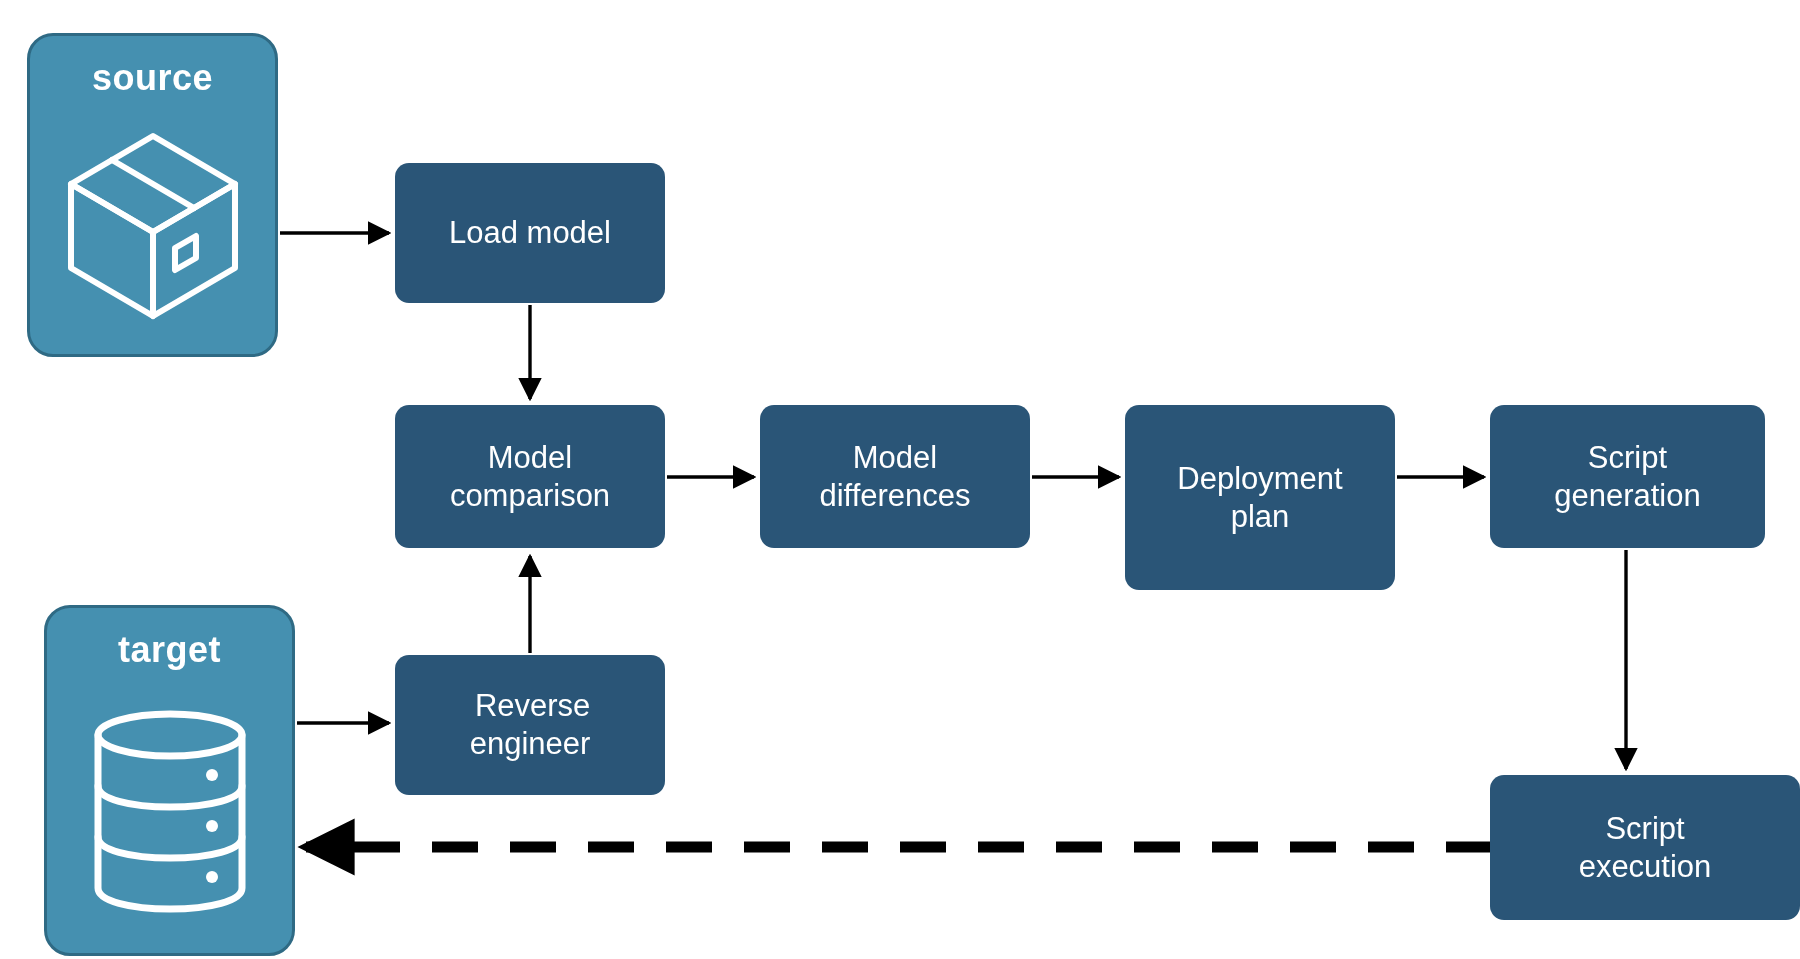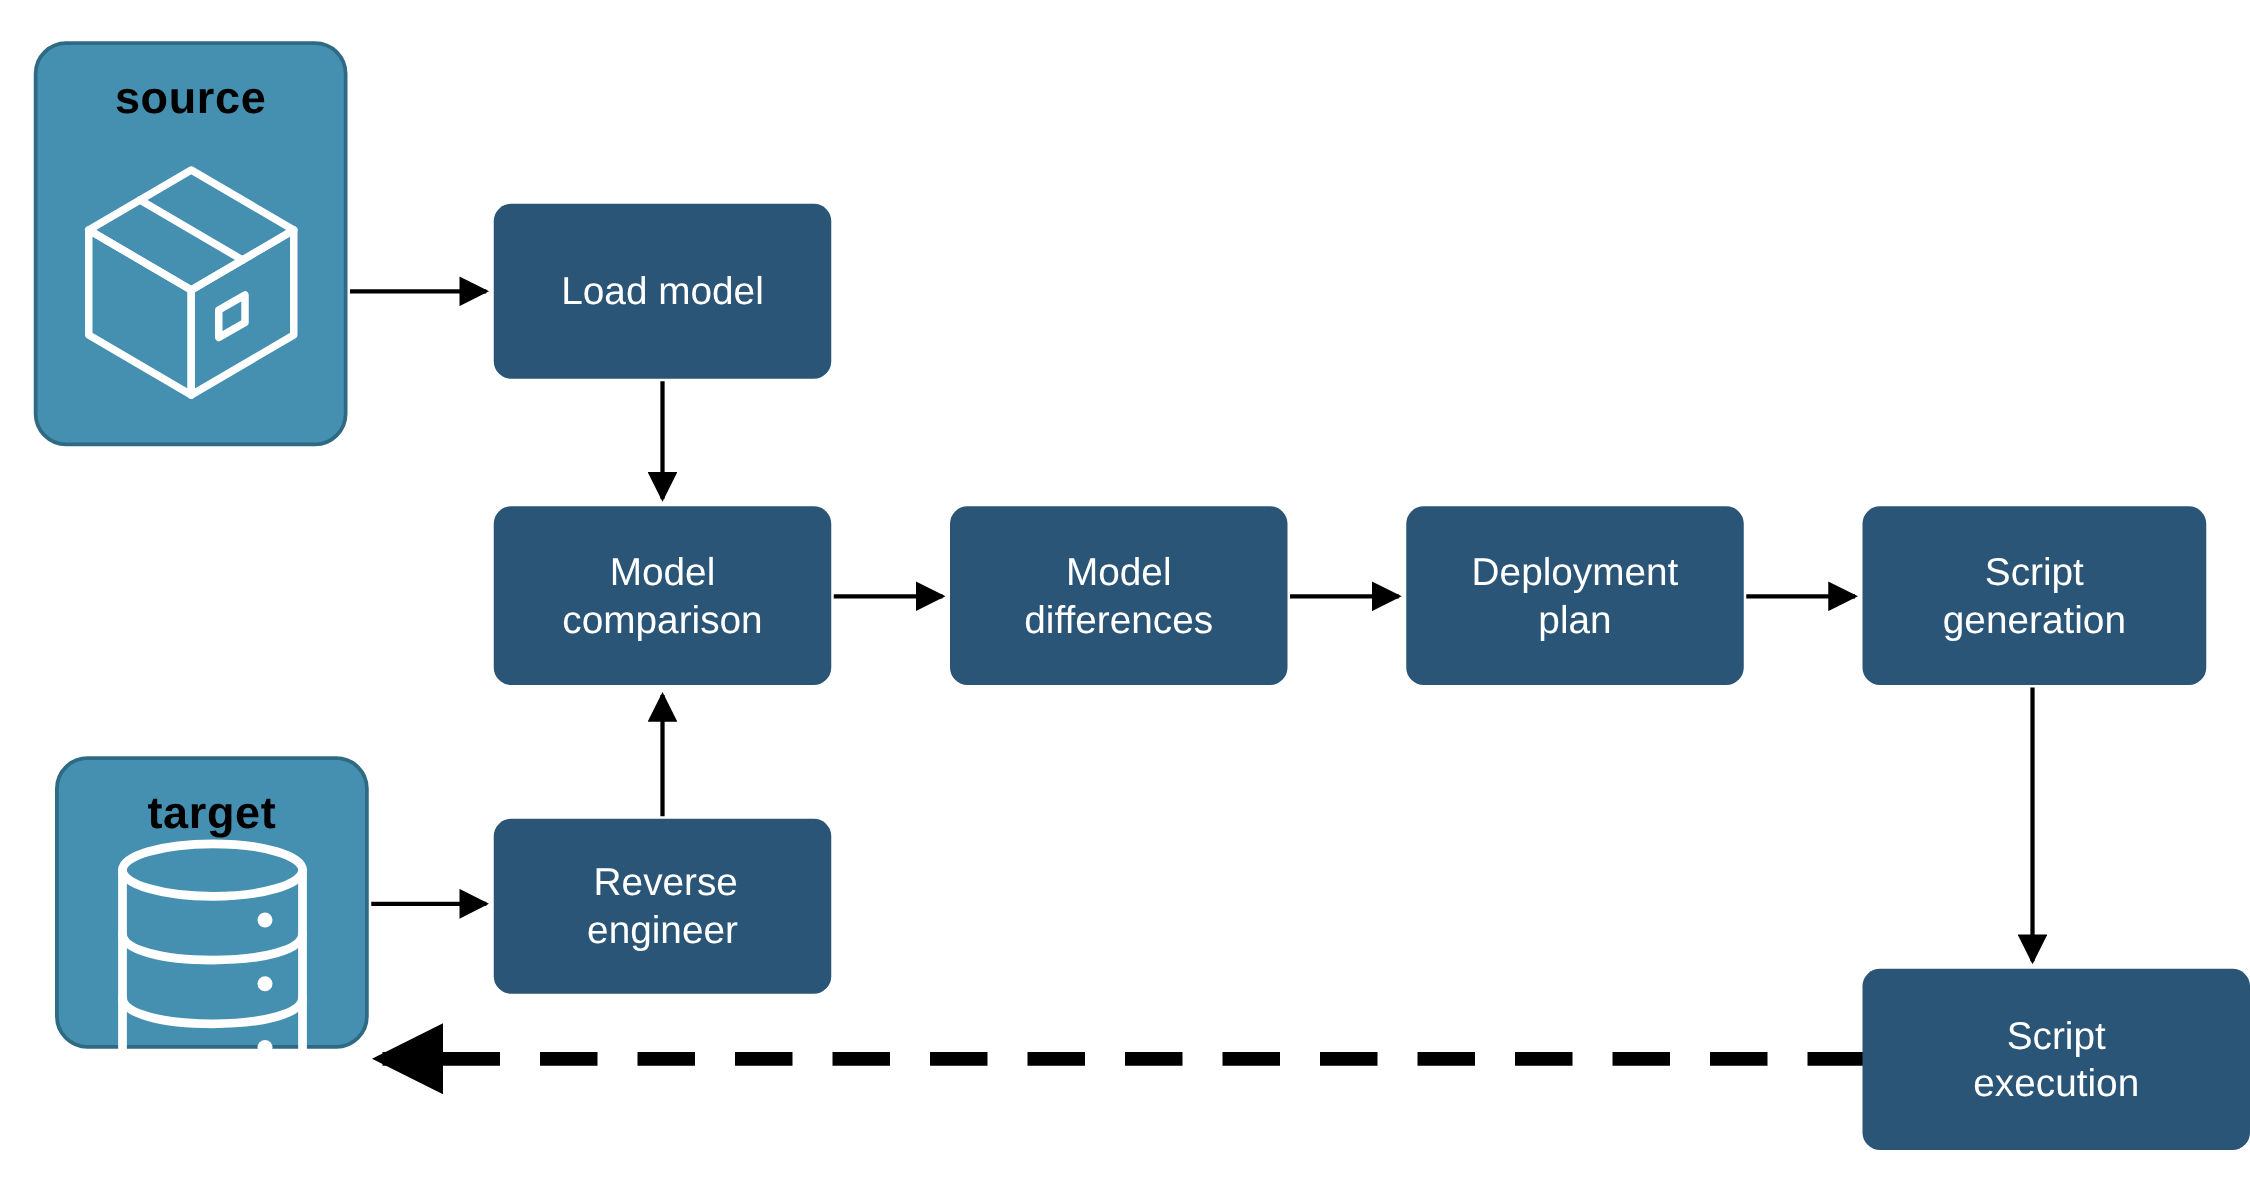--- a/index.html
+++ b/index.html
@@ -40,21 +40,21 @@
     border-radius: 26px;
     flex-direction: column;
     justify-content: flex-start;
   }
   .endpoint-label {
     font-weight: bold;
     font-size: 36px;
     line-height: 1.1;
     letter-spacing: 0.5px;
     margin-top: 22px;
-    color: #000000;
+    color: #ffffff;
   }
   .endpoint-icon {
     flex: 1 1 auto;
     display: flex;
     align-items: center;
     justify-content: center;
     width: 100%;
   }
   .process-node {
     background: #2a5577;
@@ -131,21 +131,21 @@
 
         <path d="M 172 58 L 172 142 L 90 190 L 90 106 Z"></path>
 
         <path d="M 49 34 L 131 82"></path>
 
         <path d="M 112 122 L 133 110 L 133 132 L 112 144 Z"></path>
       </svg>
     </div>
   </div>
 
-  <div class="node endpoint-node" style="left:44px; top:605px; width:251px; height:234px;">
+  <div class="node endpoint-node" style="left:44px; top:605px; width:251px; height:351px;">
     <div class="endpoint-label">target</div>
     <div class="endpoint-icon">
       <svg width="160" height="205" viewBox="0 0 160 205" xmlns="http://www.w3.org/2000/svg" fill="none" stroke="#ffffff" stroke-width="7" stroke-linejoin="round" stroke-linecap="round">
 
         <path d="M 8 26 L 8 179 C 8 192 40 200 80 200 C 120 200 152 192 152 179 L 152 26"></path>
 
         <ellipse cx="80" cy="26" rx="72" ry="21"></ellipse>
 
         <path d="M 8 77 C 8 90 40 98 80 98 C 120 98 152 90 152 77"></path>
 
@@ -165,21 +165,21 @@
   <div class="node process-node" style="left:395px; top:405px; width:270px; height:143px;">
     <span class="process-label">Model
 comparison</span>
   </div>
 
   <div class="node process-node" style="left:760px; top:405px; width:270px; height:143px;">
     <span class="process-label">Model
 differences</span>
   </div>
 
-  <div class="node process-node" style="left:1125px; top:405px; width:270px; height:143px;">
+  <div class="node process-node" style="left:1125px; top:405px; width:270px; height:185px;">
     <span class="process-label">Deployment
 plan</span>
   </div>
 
   <div class="node process-node" style="left:1490px; top:405px; width:275px; height:143px;">
     <span class="process-label">Script
 generation</span>
   </div>
 
   <div class="node process-node" style="left:395px; top:655px; width:270px; height:140px;text-align:right;">

